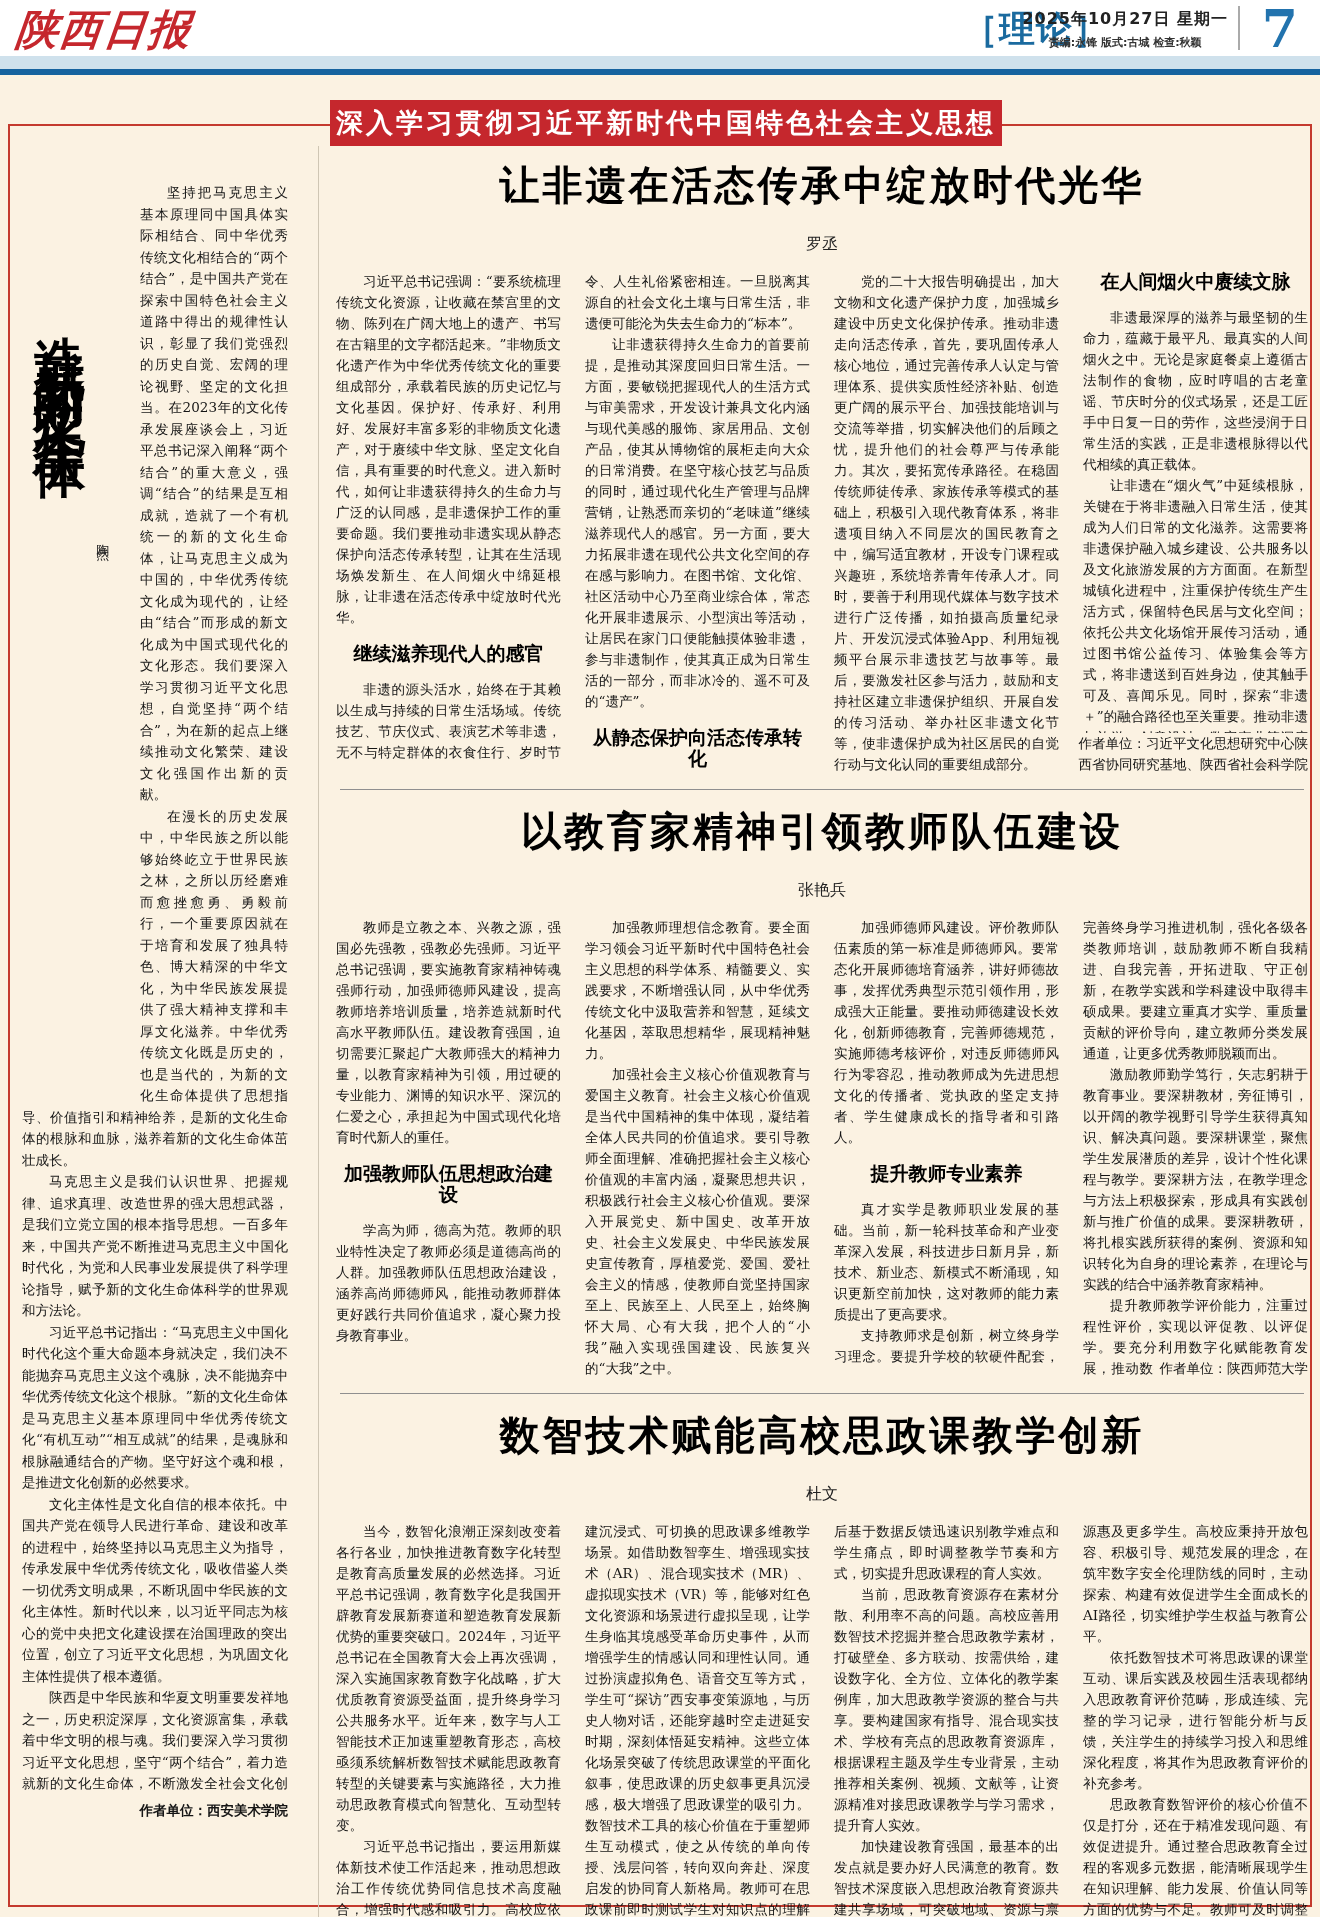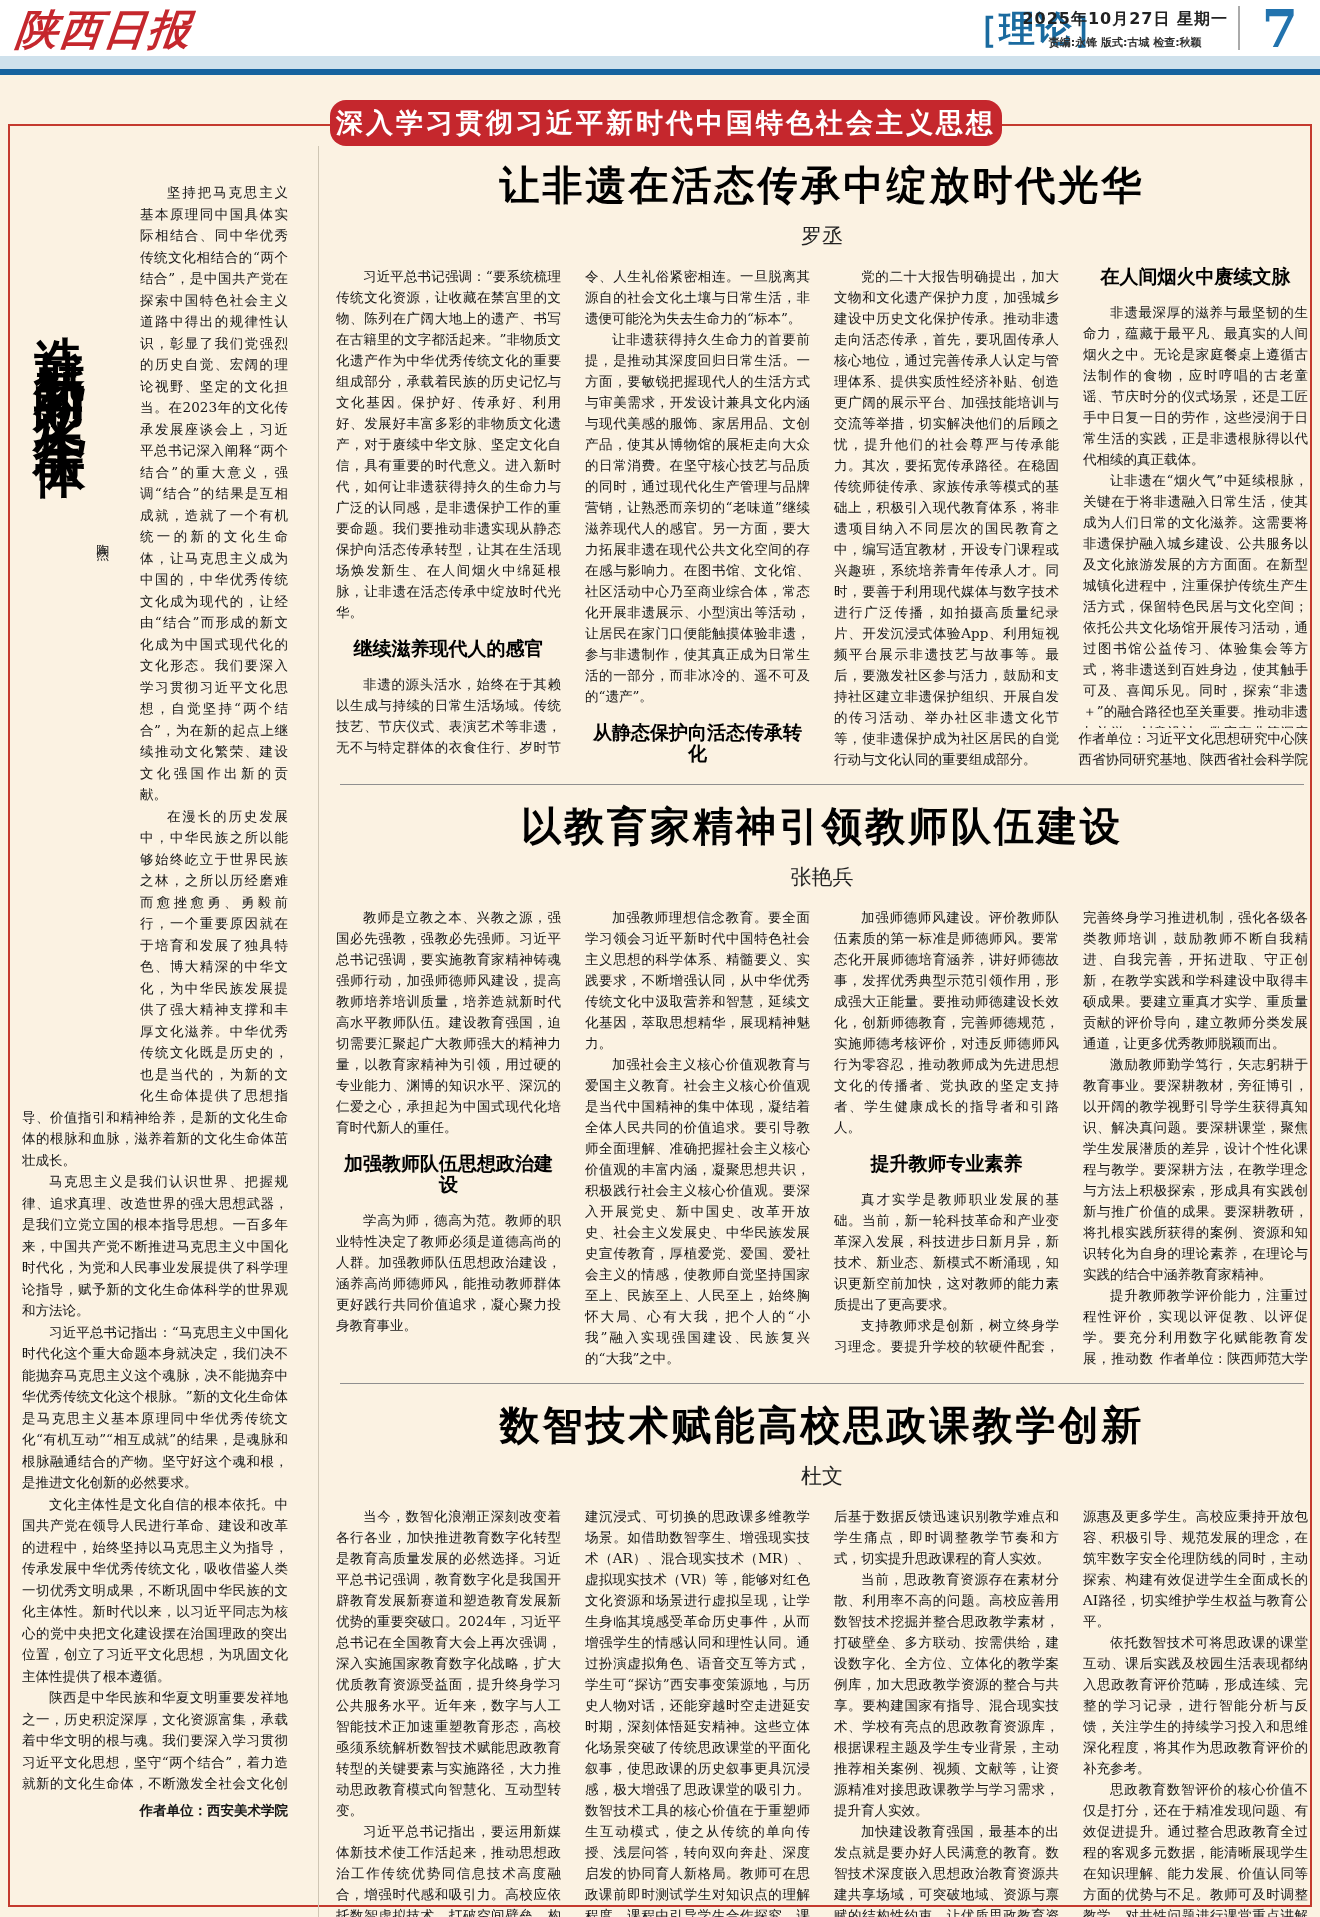--- a/index.html
+++ b/index.html
@@ -23,42 +23,42 @@
        color:#2273ae; font-family:"DejaVu Serif","Liberation Serif",serif; }
 
   .blue-band { position:absolute; top:56px; left:0; right:0; height:13px; background:#cfe1ec; }
   .blue-rule { position:absolute; top:69px; left:0; right:0; height:6px; background:#16639f; }
 
   
   .red-frame { position:absolute; top:124px; left:8px; right:8px; bottom:10px;
        border:2px solid #c43a2e; z-index:1; }
   .banner { position:absolute; top:100px; left:330px; width:672px; height:46px;
        background:#c5272d; color:#ffffff; display:flex; align-items:center; justify-content:center;
-       font-size:27px; font-weight:bold; letter-spacing:3px; z-index:3; white-space:nowrap;border-radius:16px; }
+       font-size:27px; font-weight:bold; letter-spacing:3px; z-index:3; white-space:nowrap; }
 
   
   .left-article { position:absolute; top:150px; left:22px; width:266px; z-index:2; }
   .left-body { height:1648px; overflow:hidden; padding-top:32px;
        font-family:"DejaVu Serif","Liberation Serif",serif;
        font-size:13.5px; line-height:21.5px; text-align:justify; color:#151515; }
   .v-block { float:left; width:118px; height:905px; }
   .v-title { float:left; writing-mode:vertical-rl; font-size:52px; font-weight:bold;
        letter-spacing:14px; margin-top:112px; margin-left:8px; color:#000; line-height:1.15; }
   .v-author { float:left; writing-mode:vertical-rl; font-size:13px; margin-top:352px;
        margin-left:2px; color:#222; letter-spacing:4px; }
   .left-body p { text-indent:2em; }
   .unit-left { text-align:right; font-size:13.5px; font-weight:bold; color:#151515;
        margin-top:4px; font-family:"DejaVu Serif","Liberation Serif",serif; }
 
   
   .main-col { position:absolute; top:146px; left:318px; width:990px; z-index:2;
        border-left:1px solid #cfc6b4; padding-left:17px; }
   .article-headline { text-align:center; font-size:40px; font-weight:bold; letter-spacing:3px;
        color:#000; line-height:1.25; white-space:nowrap; }
-  .article-author { text-align:center; font-size:21px; color:#222; margin-top:12px;
+  .article-author { text-align:center; font-size:16px; color:#222; margin-top:24px;
        font-family:Liberation Serif, serif; }
   .article-bodywrap { position:relative; margin-top:16px; }
   .article-body { column-gap:24px; column-count:4; overflow:hidden;
        font-family:"DejaVu Serif","Liberation Serif",serif;
        font-size:13.5px; line-height:21px; text-align:justify; color:#151515; }
   .article-body p { text-indent:2em; }
   .article-body h3 { font-size:19px; text-align:center; font-weight:bold; margin:15px 0;
        break-inside:avoid; font-family:"DejaVu Sans","Liberation Sans",sans-serif; color:#000; }
   .body-a1 { height:504px; }
   .body-a2 { height:462px; }

